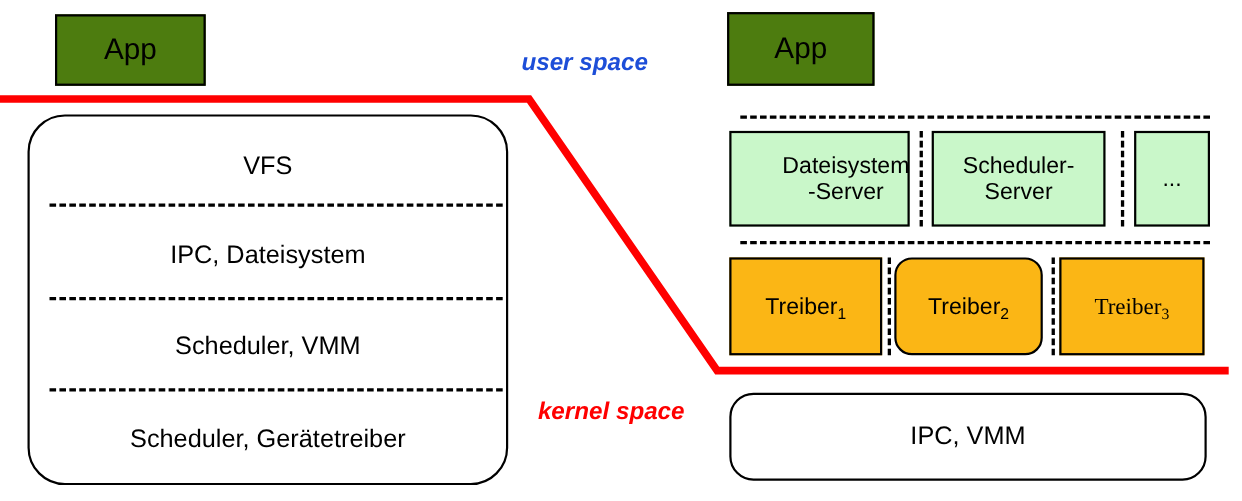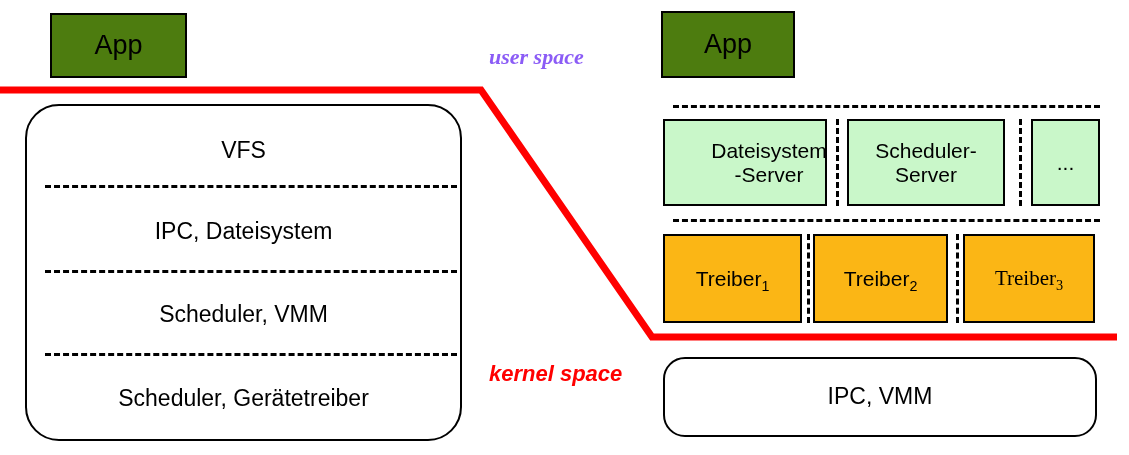--- a/index.html
+++ b/index.html
@@ -156,21 +156,21 @@
   <div class="vdash" style="left:836px; top:119px; height:87px;"></div>
   <div class="vdash" style="left:1019px; top:119px; height:87px;"></div>
 
   <div class="hdash" style="left:673px; top:219px; width:427px;"></div>
 
   <div class="box driver-box" style="left:663px; top:234px; width:139px; height:89px;">
     <span>
       <span>Treiber</span><sub>1</sub>
     </span>
   </div>
-  <div class="box driver-box" style="left:813px; top:234px; width:135px; height:89px;">
+  <div class="box driver-box" style="left:813px; top:234px; width:135px; height:89px;border-radius:16px;">
     <span>
       <span>Treiber</span><sub>2</sub>
     </span>
   </div>
   <div class="box driver-box" style="left:963px; top:234px; width:132px; height:89px;font-family:Liberation Serif, serif;">
     <span>
       <span>Treiber</span><sub>3</sub>
     </span>
   </div>
 
@@ -178,17 +178,17 @@
   <div class="vdash" style="left:956px; top:234px; height:89px;"></div>
 
   <div class="box ipc-vmm-box" style="left:663px; top:357px; width:434px; height:80px;">
     <span>IPC, VMM</span>
   </div>
 
   <svg id="boundary-line" viewBox="0 0 1129 455" xmlns="http://www.w3.org/2000/svg">
     <polyline points="0,90 481,90 652,337 1117,337" fill="none" stroke="#ff0000" stroke-width="7" stroke-linejoin="miter" stroke-linecap="butt"></polyline>
   </svg>
 
-  <div class="space-label" style="left:489px; top:44px; color:#8b5cf6;font-family:Liberation Serif, serif;">user space</div>
+  <div class="space-label" style="left:474px; top:44px; color:#1d4ed8;">user space</div>
 
   <div class="space-label" style="left:489px; top:361px; color:#ff0000;text-align:center;">kernel space</div>
 
 </div>
 
 </body></html>

